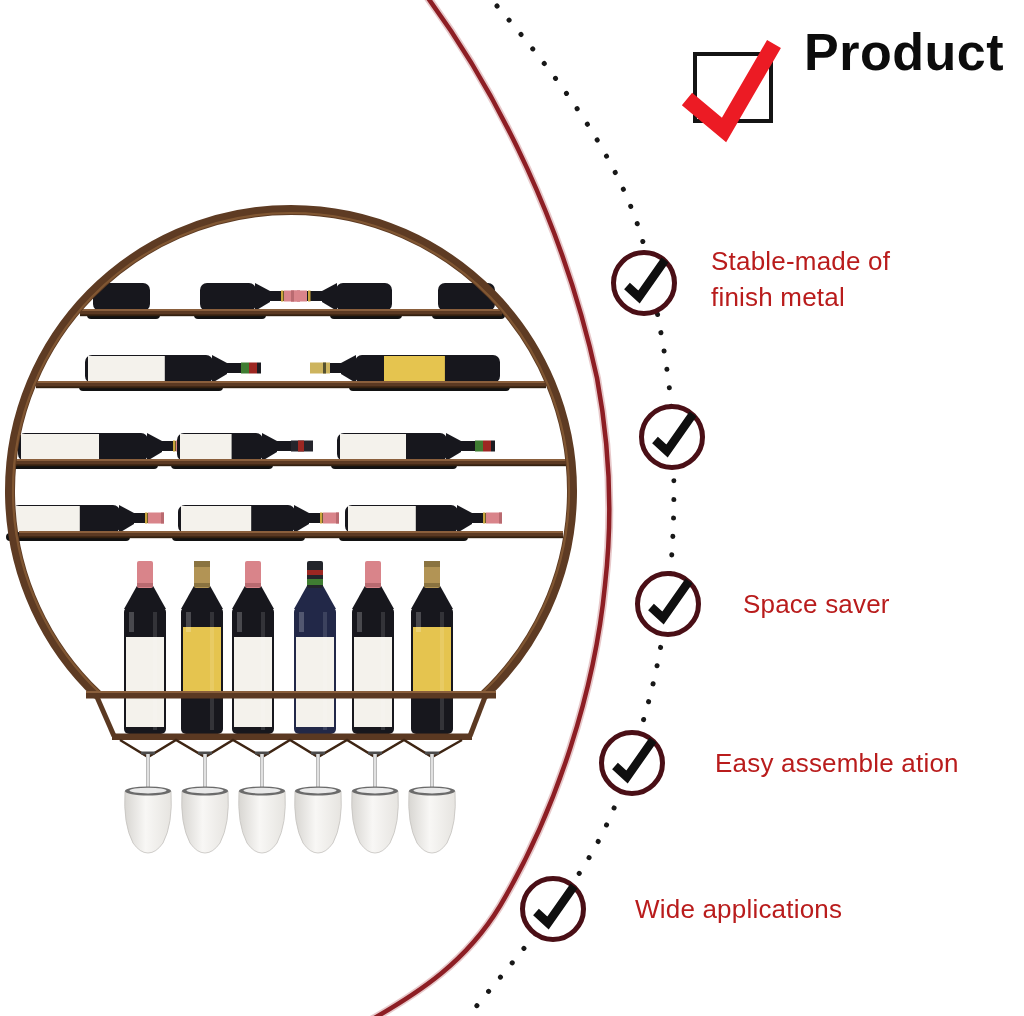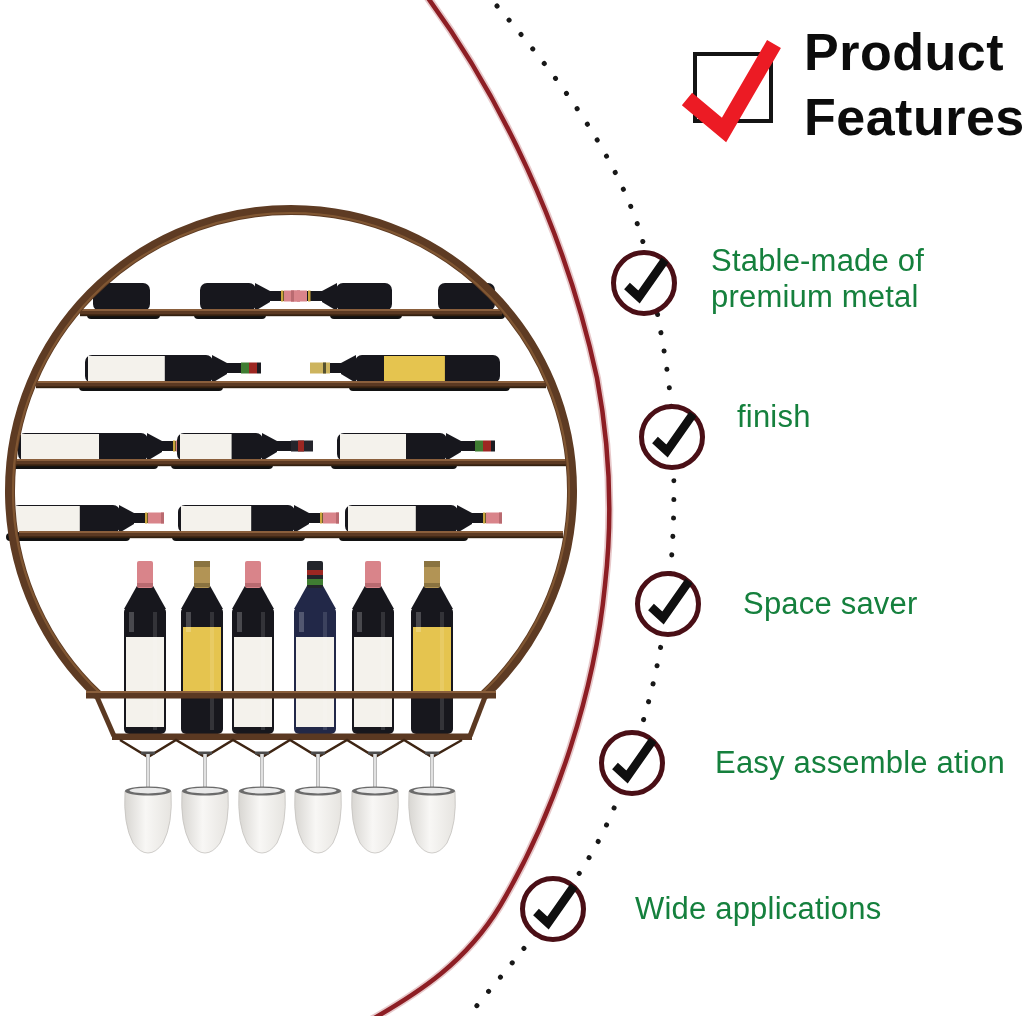--- a/index.html
+++ b/index.html
@@ -19,21 +19,21 @@
     font-size:52px;font-weight:bold;line-height:65px;color:#0c0c0c;
     letter-spacing:0.5px;white-space:nowrap;
   }
   
   .badge{
     position:absolute;width:56px;height:56px;border-radius:50%;
     border:5px solid #4a0f16;background:#ffffff;box-sizing:content-box;
   }
   .badge svg{position:absolute;left:0;top:0;overflow:visible;}
   .feature-label{
-    position:absolute;font-size:31px;line-height:36px;color:#15803d;
+    position:absolute;font-size:26px;line-height:36px;color:#b91c1c;
     white-space:nowrap;letter-spacing:0.2px;
   }
 </style>
 </head>
 <body>
 
 <div class="page">
 
   <svg id="scene" width="1024" height="1016" viewBox="0 0 1024 1016">
     <defs>
@@ -299,43 +299,41 @@
       </g>
   </svg>
 
   <div>
     <div class="title-box"></div>
     <svg class="title-check-svg" width="110" height="115">
       <path d="M11,71 L48,102 L98,16" fill="none" stroke="#ec1b24" stroke-width="16" stroke-linecap="butt" stroke-linejoin="miter"></path>
     </svg>
     <div class="title-text">
       <div>Product</div>
-      <div>Features</div>
     </div>
   </div>
 
   <div>
 
     <div class="badge" style="left:611px;top:250px;">
       <svg width="56" height="56">
           <path d="M11,31 L23,42 L49,5" fill="none" stroke="#0f0f0f" stroke-width="8.5"></path>
         </svg>
     </div>
     <div class="feature-label" style="left:711px;top:243px;">
       <div>Stable-made of</div>
-      <div>premium metal</div>
+      <div>finish metal</div>
     </div>
 
     <div class="badge" style="left:639px;top:404px;">
       <svg width="56" height="56">
           <path d="M11,31 L23,42 L49,5" fill="none" stroke="#0f0f0f" stroke-width="8.5"></path>
         </svg>
     </div>
     <div class="feature-label" style="left:737px;top:399px;">
-      <div>finish</div>
     </div>
 
     <div class="badge" style="left:635px;top:571px;">
       <svg width="56" height="56">
           <path d="M11,31 L23,42 L49,5" fill="none" stroke="#0f0f0f" stroke-width="8.5"></path>
         </svg>
     </div>
     <div class="feature-label" style="left:734px;top:586px;margin-left:9px;">
       <div>Space saver</div>
       <div></div>

